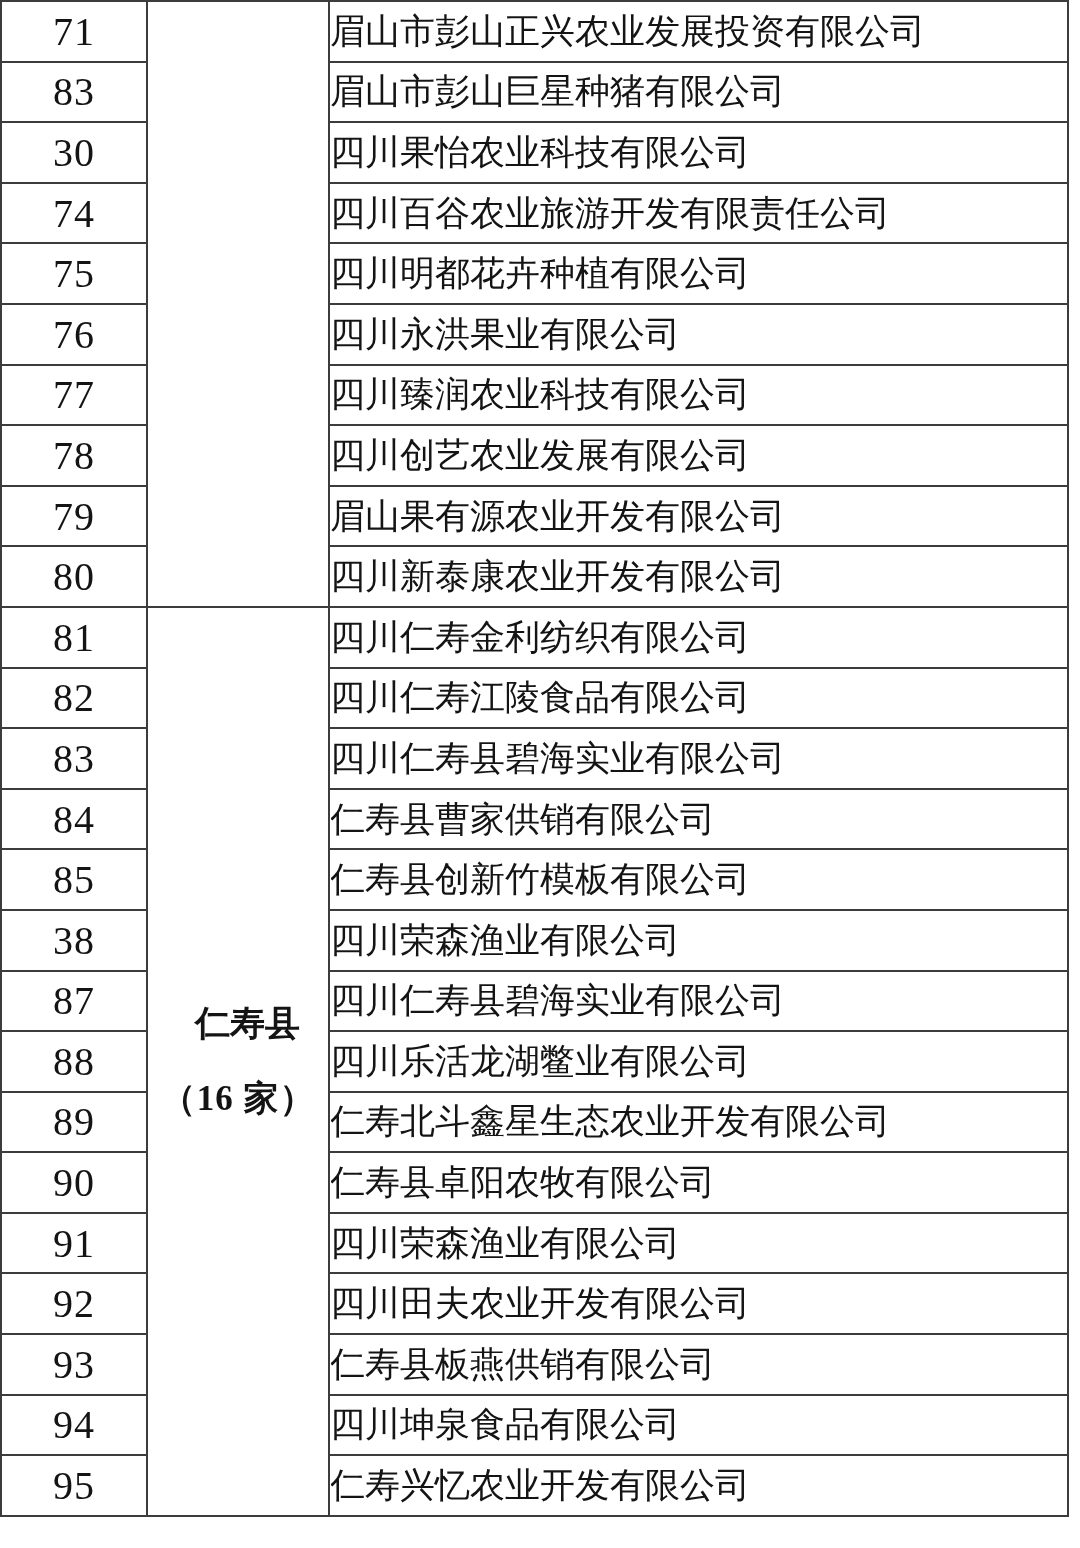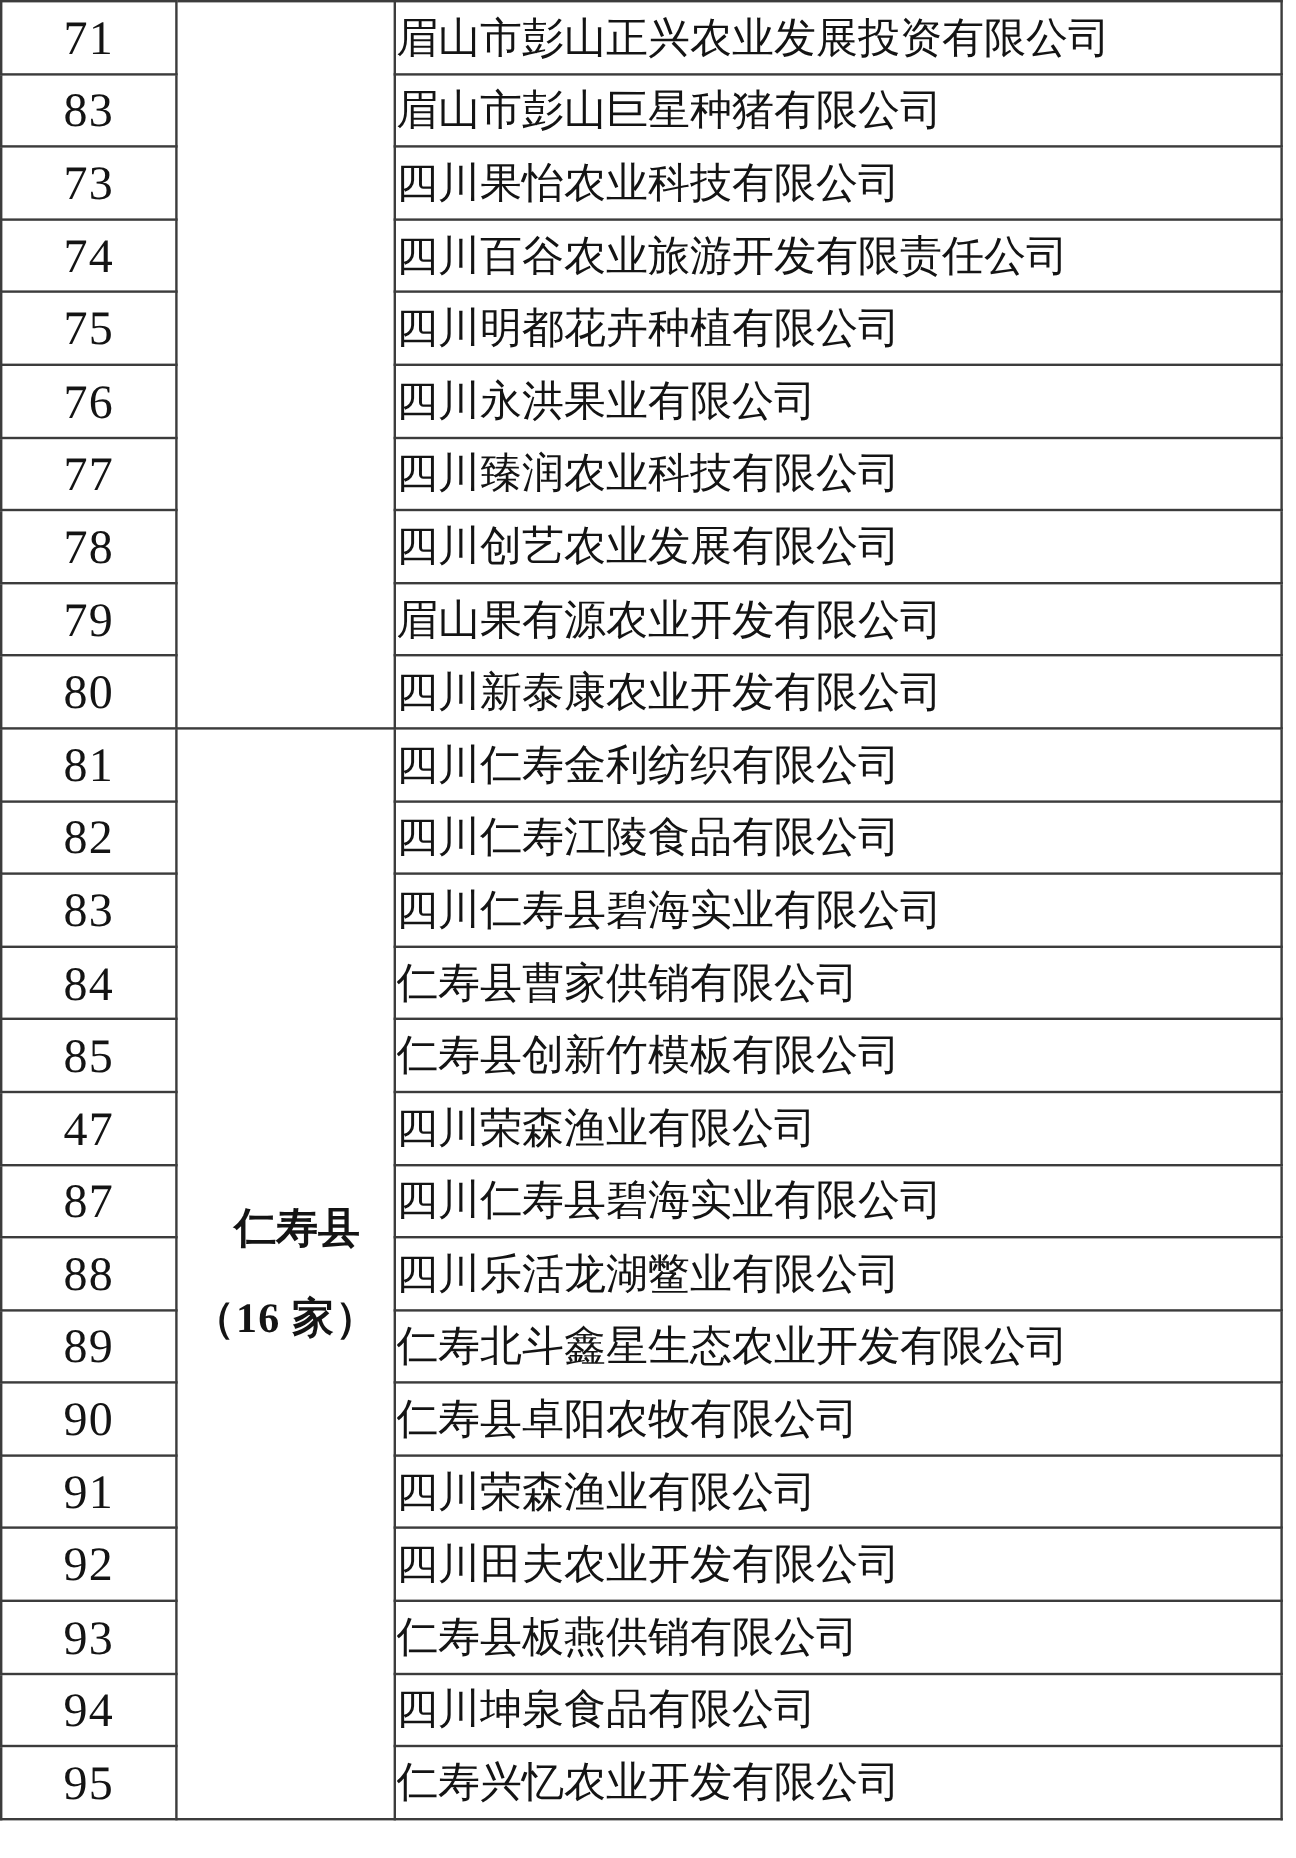--- a/index.html
+++ b/index.html
@@ -74,21 +74,21 @@
             <div class="county-name"></div>
             <div class="county-count"></div>
           </td>
           <td class="company-cell">眉山市彭山正兴农业发展投资有限公司</td>
         </tr>
         <tr>
           <td class="no-cell">83</td>
           <td class="company-cell">眉山市彭山巨星种猪有限公司</td>
         </tr>
         <tr>
-          <td class="no-cell">73</td>
+          <td class="no-cell">30</td>
           <td class="company-cell">四川果怡农业科技有限公司</td>
         </tr>
         <tr>
           <td class="no-cell">74</td>
           <td class="company-cell">四川百谷农业旅游开发有限责任公司</td>
         </tr>
         <tr>
           <td class="no-cell">75</td>
           <td class="company-cell">四川明都花卉种植有限公司</td>
         </tr>
@@ -130,21 +130,21 @@
         </tr>
         <tr>
           <td class="no-cell">84</td>
           <td class="company-cell">仁寿县曹家供销有限公司</td>
         </tr>
         <tr>
           <td class="no-cell">85</td>
           <td class="company-cell">仁寿县创新竹模板有限公司</td>
         </tr>
         <tr>
-          <td class="no-cell">47</td>
+          <td class="no-cell">38</td>
           <td class="company-cell">四川荣森渔业有限公司</td>
         </tr>
         <tr>
           <td class="no-cell">87</td>
           <td class="company-cell">四川仁寿县碧海实业有限公司</td>
         </tr>
         <tr>
           <td class="no-cell">88</td>
           <td class="company-cell">四川乐活龙湖鳖业有限公司</td>
         </tr>

